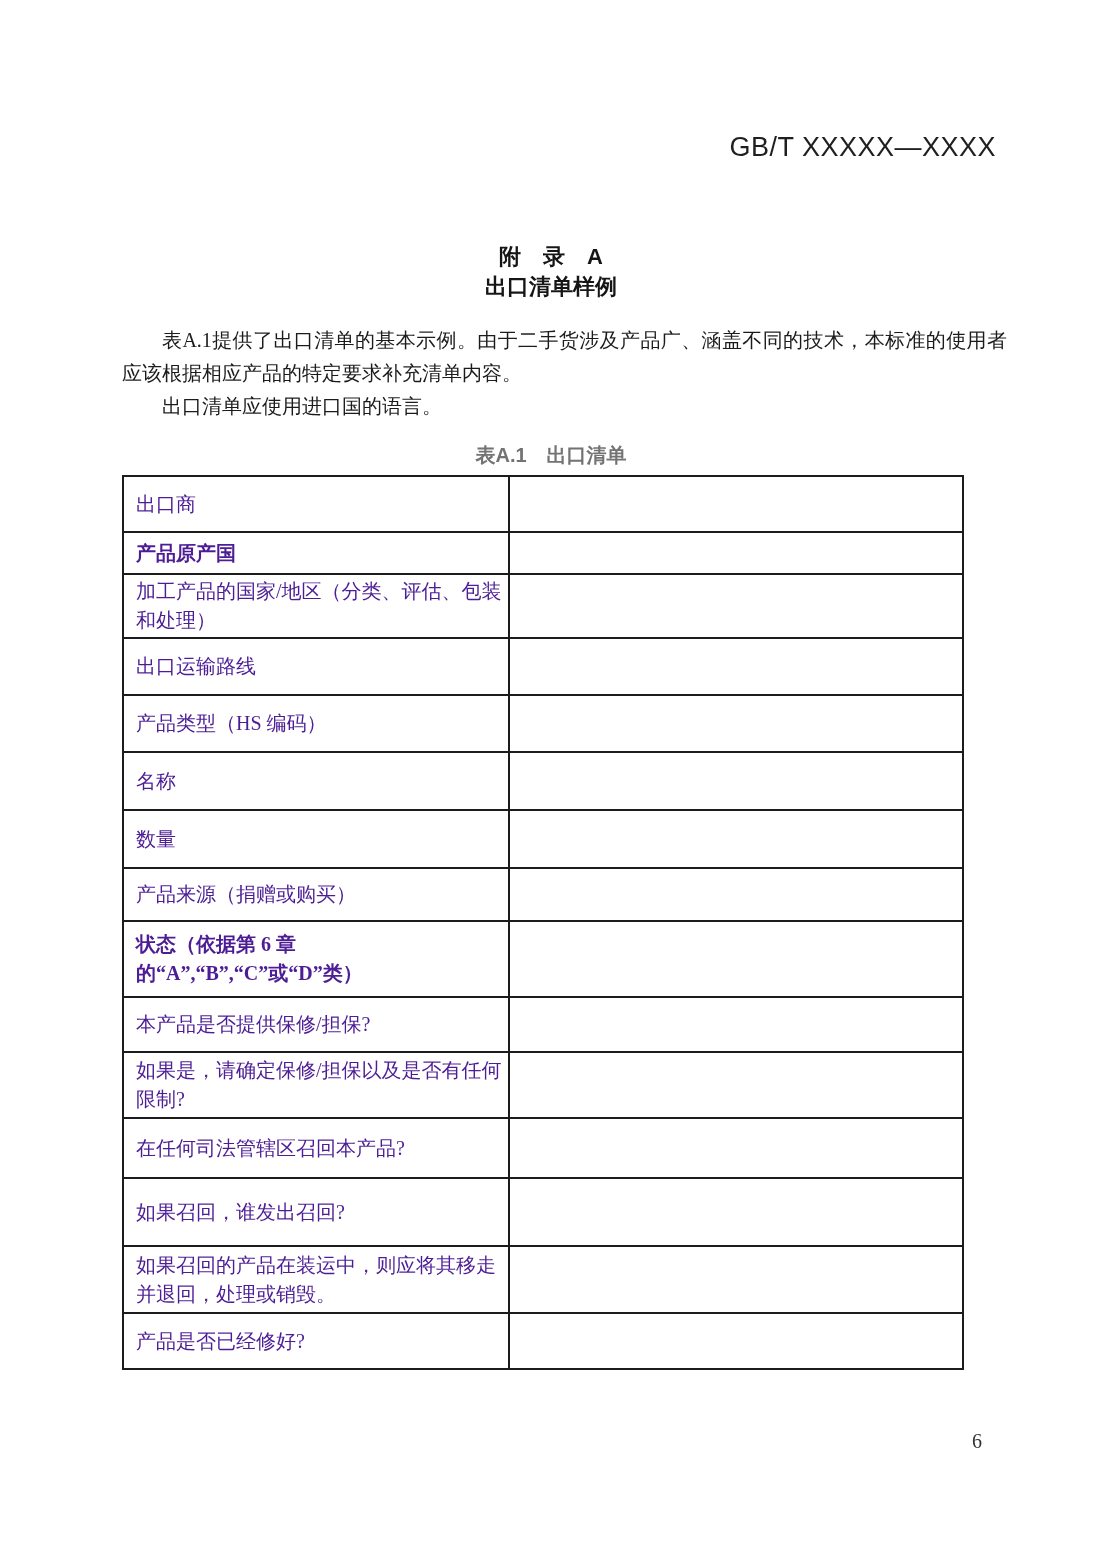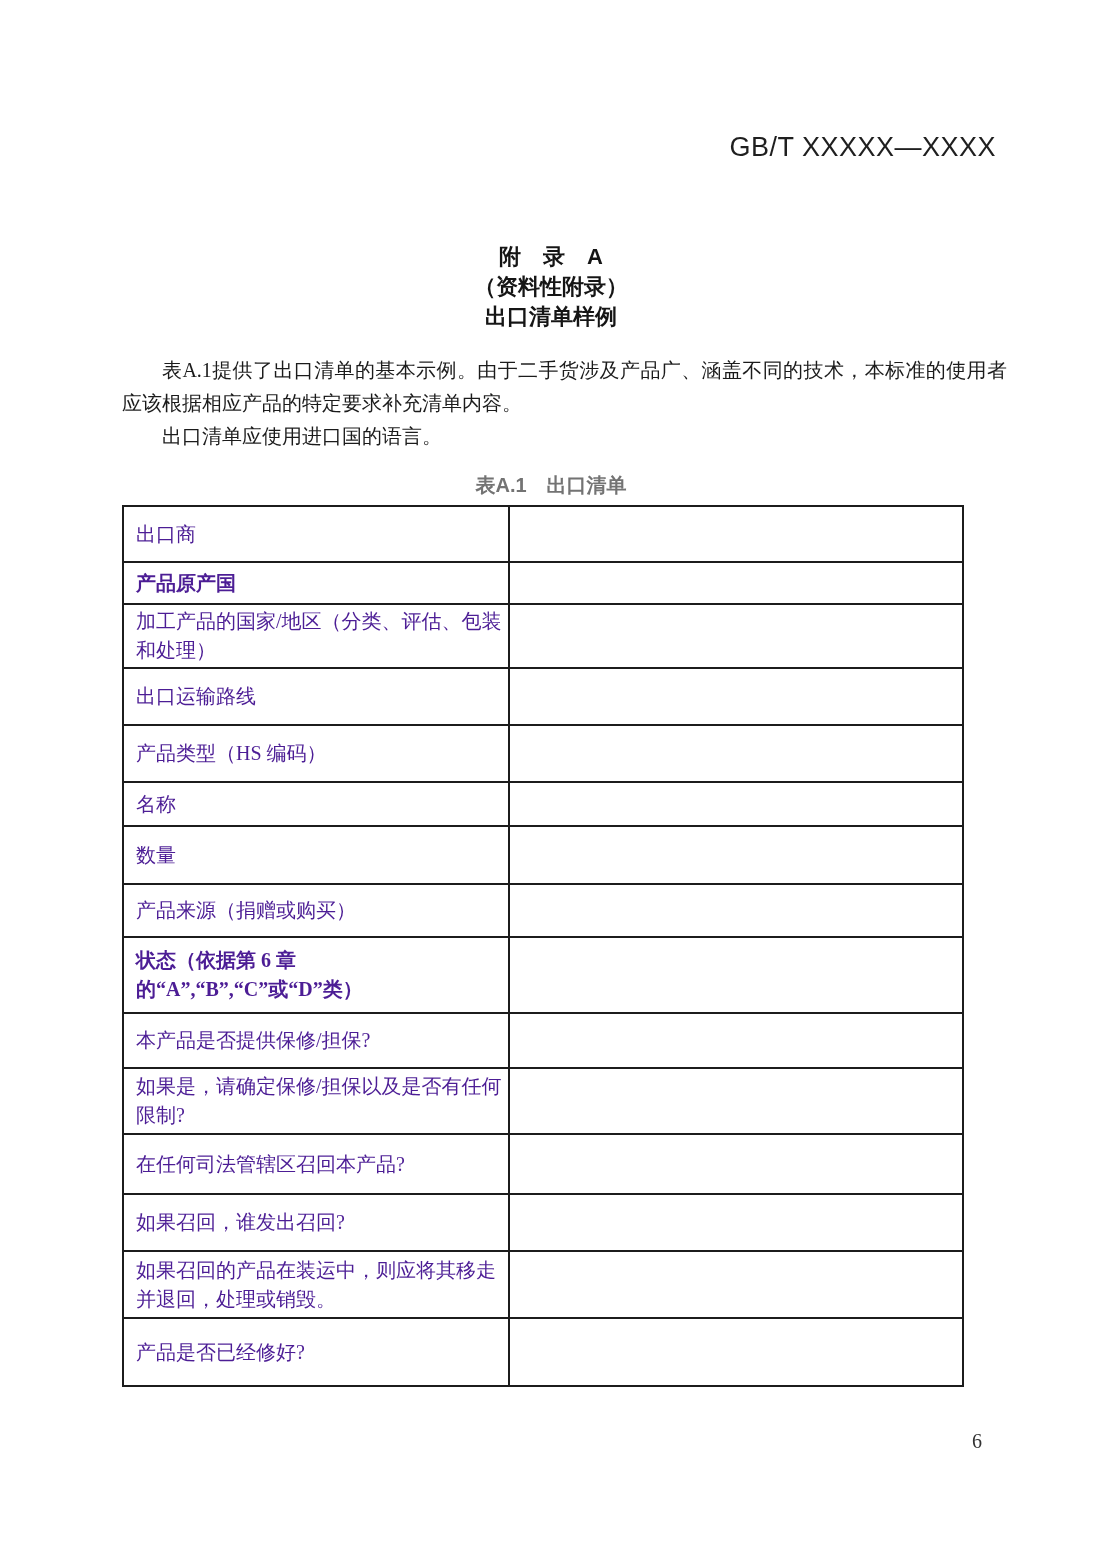--- a/index.html
+++ b/index.html
@@ -69,46 +69,45 @@
     color: #4c1d95;
     word-break: break-all;
   }
   col.c-label-col { width: 386px; }
   col.c-value-col { width: 454px; }
   tr.t-row:nth-child(1)  { height: 56px; }
   tr.t-row:nth-child(2)  { height: 42px; font-weight: bold; }
   tr.t-row:nth-child(3)  { height: 61px; }
   tr.t-row:nth-child(4)  { height: 57px; }
   tr.t-row:nth-child(5)  { height: 57px; }
-  tr.t-row:nth-child(6)  { height: 44px; }
+  tr.t-row:nth-child(6)  { height: 58px; }
   tr.t-row:nth-child(7)  { height: 58px; }
   tr.t-row:nth-child(8)  { height: 53px; }
   tr.t-row:nth-child(9)  { height: 76px; font-weight: bold; }
   tr.t-row:nth-child(10) { height: 55px; }
   tr.t-row:nth-child(11) { height: 66px; }
   tr.t-row:nth-child(12) { height: 60px; }
-  tr.t-row:nth-child(13) { height: 57px; }
+  tr.t-row:nth-child(13) { height: 68px; }
   tr.t-row:nth-child(14) { height: 67px; }
-  tr.t-row:nth-child(15) { height: 68px; }
+  tr.t-row:nth-child(15) { height: 56px; }
   .page-number {
     position: absolute;
     top: 1430px;
     right: 120px;
     font-size: 20px;
     color: #333;
   }
 </style>
 </head>
 <body>
 
 <div class="doc-header">GB/T XXXXX—XXXX</div>
 
 <div class="appendix-block">
   <div>附　录　A</div>
-  <div>（资料性附录）</div>
   <div>出口清单样例</div>
 </div>
 
 <div class="intro">
   <p>表A.1提供了出口清单的基本示例。由于二手货涉及产品广、涵盖不同的技术，本标准的使用者应该根据相应产品的特定要求补充清单内容。</p>
   <p>出口清单应使用进口国的语言。</p>
 </div>
 
 <div class="table-caption">表A.1　出口清单</div>
 

